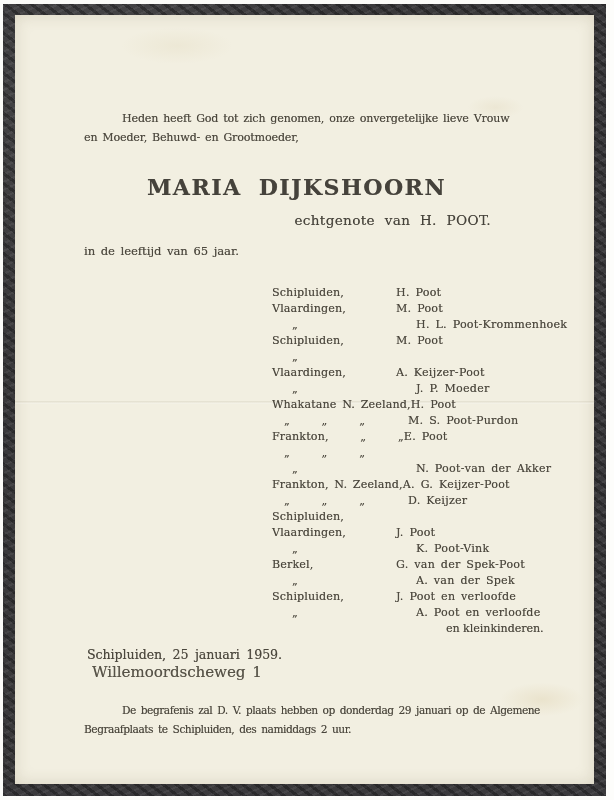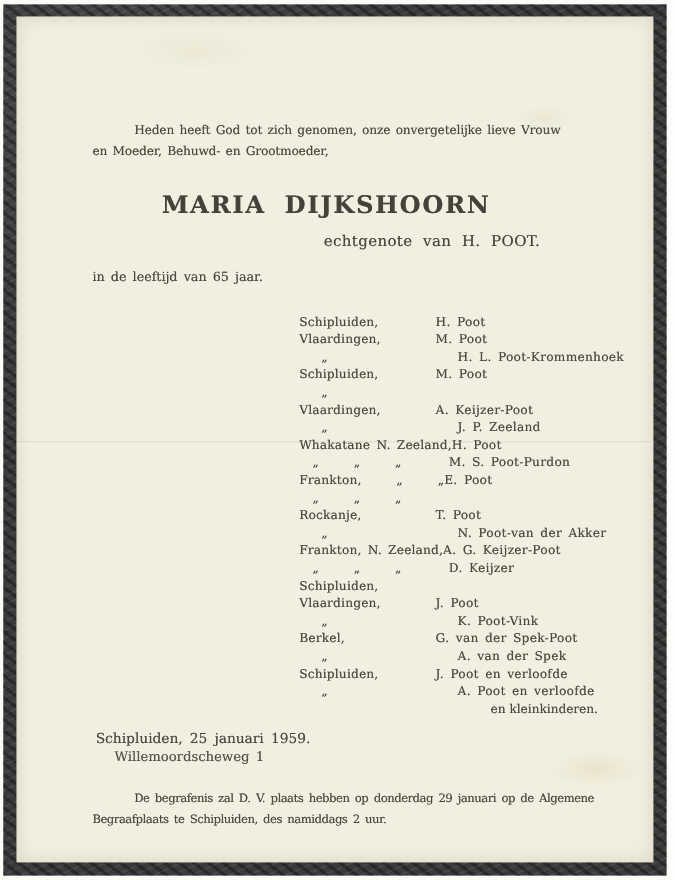--- a/index.html
+++ b/index.html
@@ -117,22 +117,22 @@
   }
 
   .dateline {
     margin: 9px 0 0 3px;
     font-size: 12.5px;
     line-height: 17px;
     word-spacing: 2.5px;
     white-space: nowrap;
   }
   .address {
-    margin: 3px 0 0 20px;
-    font-size: 12px;
+    margin: 3px 0 0 8px;
+    font-size: 15px;
     line-height: 13px;
     word-spacing: 2px;
     color: #565247;
     white-space: nowrap;
   }
 
   .funeral {
     margin: 22px 0 0 0;
     font-size: 10.5px;
     line-height: 19px;
@@ -180,40 +180,36 @@
             </div>
             <div class="frow">
               <span class="place indent">„</span>
             </div>
             <div class="frow">
               <span class="place">Vlaardingen,</span>
               <span class="pname">A. Keijzer-Poot</span>
             </div>
             <div class="frow">
               <span class="place indent">„</span>
-              <span class="pname">J. P. Zeeland</span>
+              <span class="pname">J. P. Moeder</span>
             </div>
             <div class="frow">
               <span class="place">Whakatane N. Zeeland,</span>
               <span class="pname">H. Poot</span>
             </div>
             <div class="frow">
               <span class="place indent spread">„ „ „</span>
               <span class="pname">M. S. Poot-Purdon</span>
             </div>
             <div class="frow">
               <span class="place spread">Frankton, „ „</span>
               <span class="pname">E. Poot</span>
             </div>
             <div class="frow">
               <span class="place indent spread">„ „ „</span>
-            </div>
-            <div class="frow">
-              <span class="place">Rockanje,</span>
-              <span class="pname">T. Poot</span>
             </div>
             <div class="frow">
               <span class="place indent">„</span>
               <span class="pname">N. Poot-van der Akker</span>
             </div>
             <div class="frow">
               <span class="place">Frankton, N. Zeeland,</span>
               <span class="pname">A. G. Keijzer-Poot</span>
             </div>
             <div class="frow">

